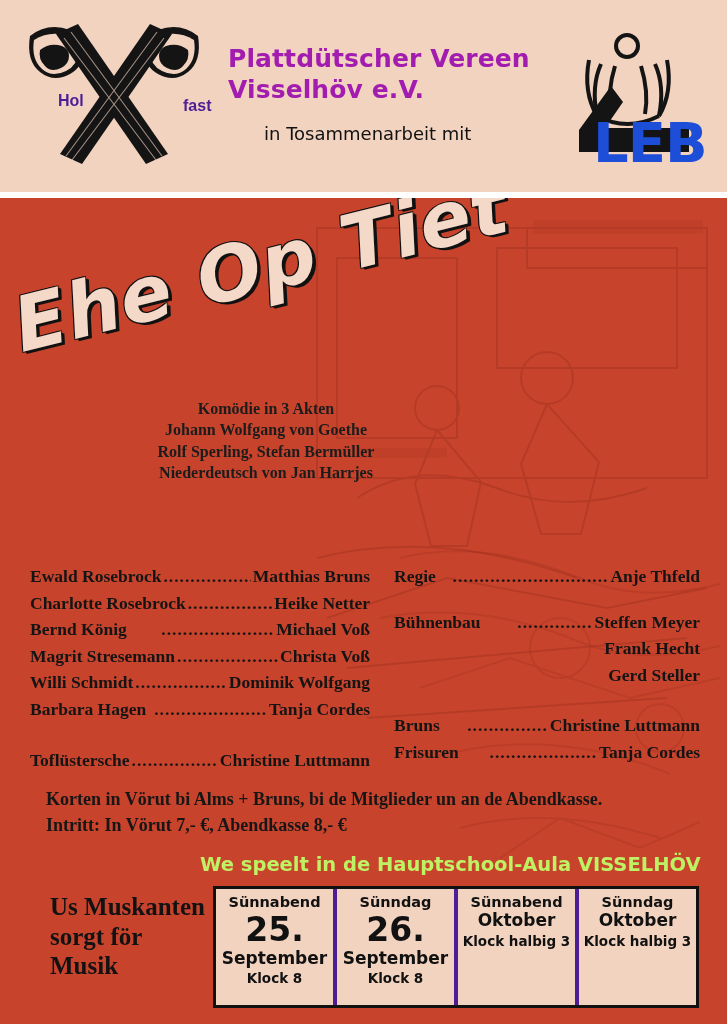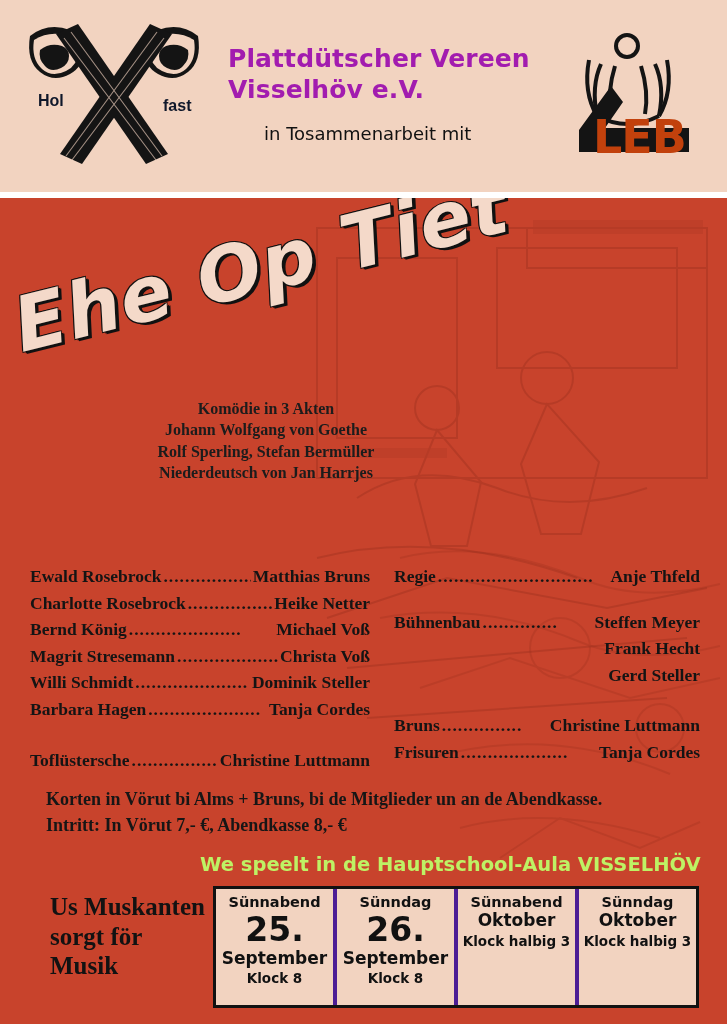--- a/index.html
+++ b/index.html
@@ -40,21 +40,22 @@
     width: 196px;
     height: 155px;
     flex: 0 0 196px;
   }
   .logo-left svg { display:block; }
   .hol-text, .fast-text {
     position: absolute;
     font-family: "Liberation Sans", sans-serif;
     font-weight: bold;
     font-size: 16px;
-    color: #0f172a;
+    color: #4c1d95;
+    margin-left: 20px;
   }
   .hol-text { left: 22px; top: 78px; }
   .fast-text { left: 147px; top: 83px; }
 
   .header-center {
     flex: 1 1 auto;
     padding-left: 16px;
     padding-top: 30px;
   }
   .club-name {
@@ -78,23 +79,23 @@
     width: 140px;
     position: relative;
     padding-top: 10px;
   }
   .leb-word {
     position: absolute;
     left: 22px;
     top: 96px;
     font-family: "DejaVu Sans", sans-serif;
     font-weight: bold;
-    font-size: 46px;
+    font-size: 56px;
     letter-spacing: -1px;
-    color: #c2410c;
+    color: #1d4ed8;
   }
 
   .header-rule {
     position: absolute;
     left: 0; right: 0;
     bottom: 0;
     height: 6px;
     background: #ffffff;
   }
 
@@ -176,20 +177,21 @@
     display: flex;
     gap: 24px;
   }
   .cast-col-left { width: 340px; }
   .cast-col-right { width: 306px; }
   .cast-line {
     display: flex;
     justify-content: space-between;
     white-space: nowrap;
     line-height: 1.52;
+    text-align: right;
   }
   .cast-line .dots {
     flex: 1 1 auto;
     overflow: hidden;
     white-space: nowrap;
     margin: 0 2px;
     letter-spacing: 1px;
   }
   .cast-line.plain {
     justify-content: flex-end;
@@ -408,21 +410,21 @@
             <span>Michael Voß</span>
           </div>
           <div class="cast-line">
             <span>Magrit Stresemann</span>
             <span class="dots">.....................</span>
             <span>Christa Voß</span>
           </div>
           <div class="cast-line">
             <span>Willi Schmidt</span>
             <span class="dots">.....................</span>
-            <span>Dominik Steller</span>
+            <span>Dominik Wolfgang</span>
           </div>
           <div class="cast-line">
             <span>Barbara Hagen</span>
             <span class="dots">.....................</span>
             <span>Tanja Cordes</span>
           </div>
           <div class="spacer-line"></div>
           <div class="cast-line">
             <span>Toflüstersche</span>
             <span class="dots">.....................</span>

